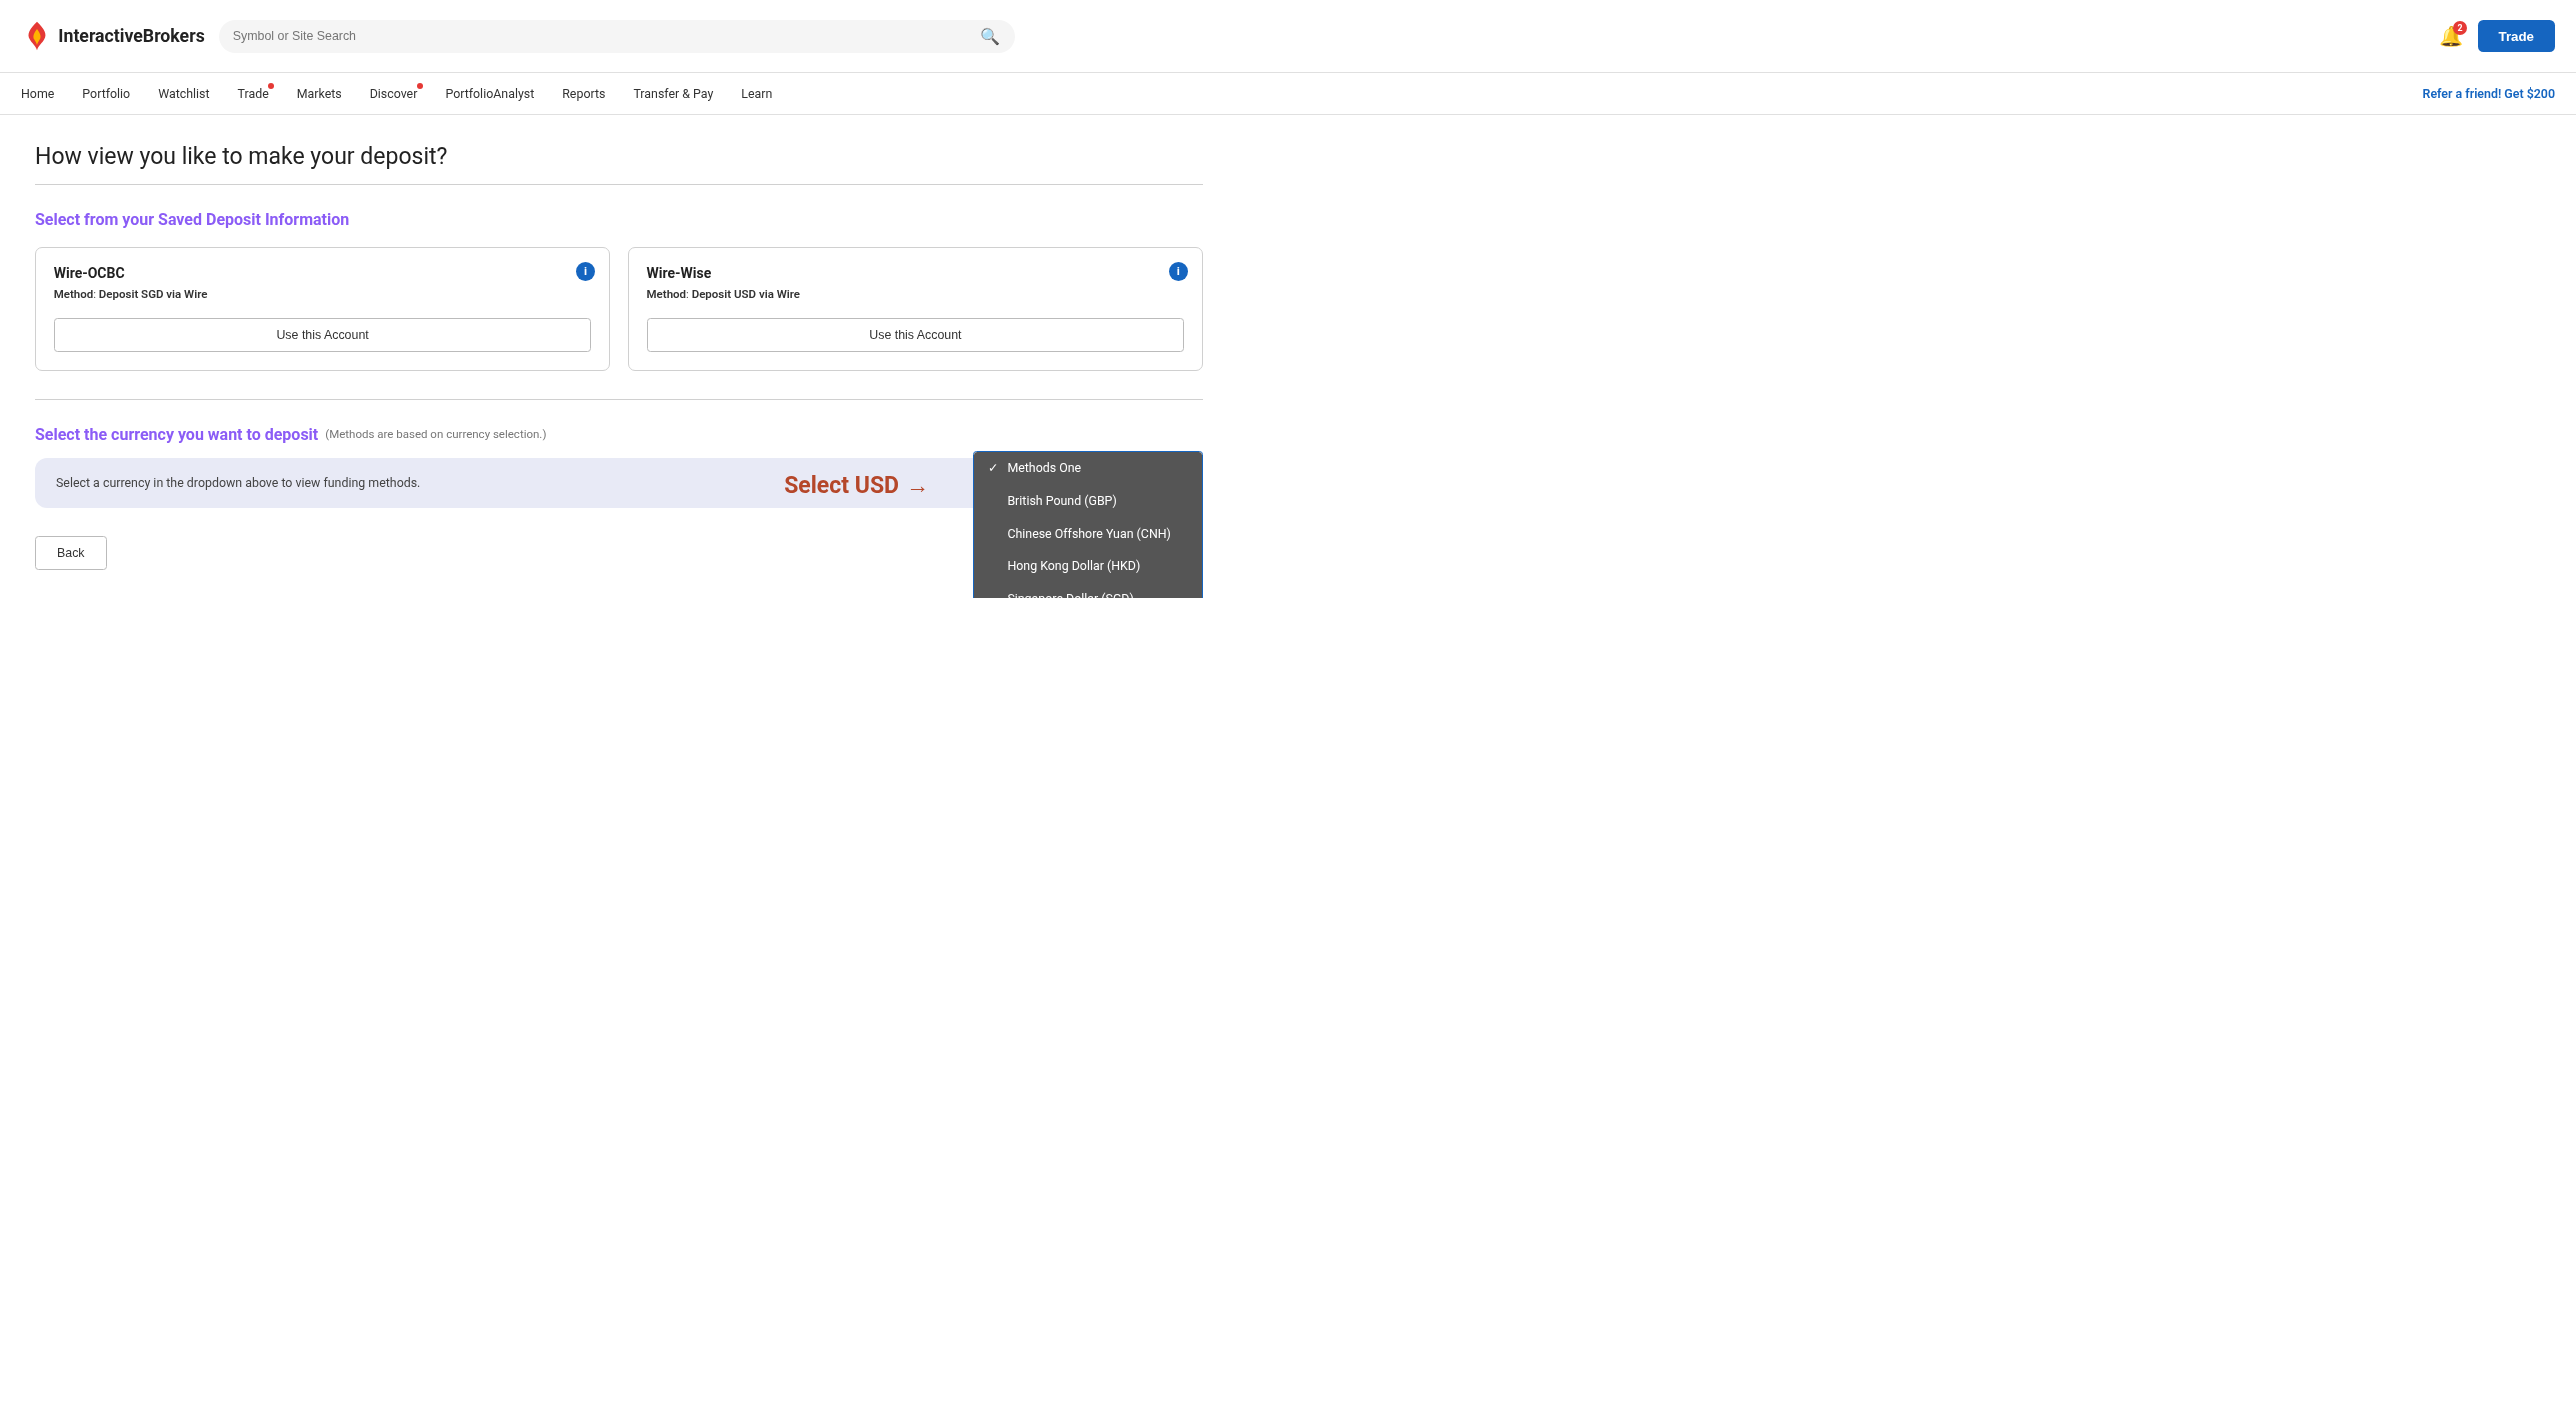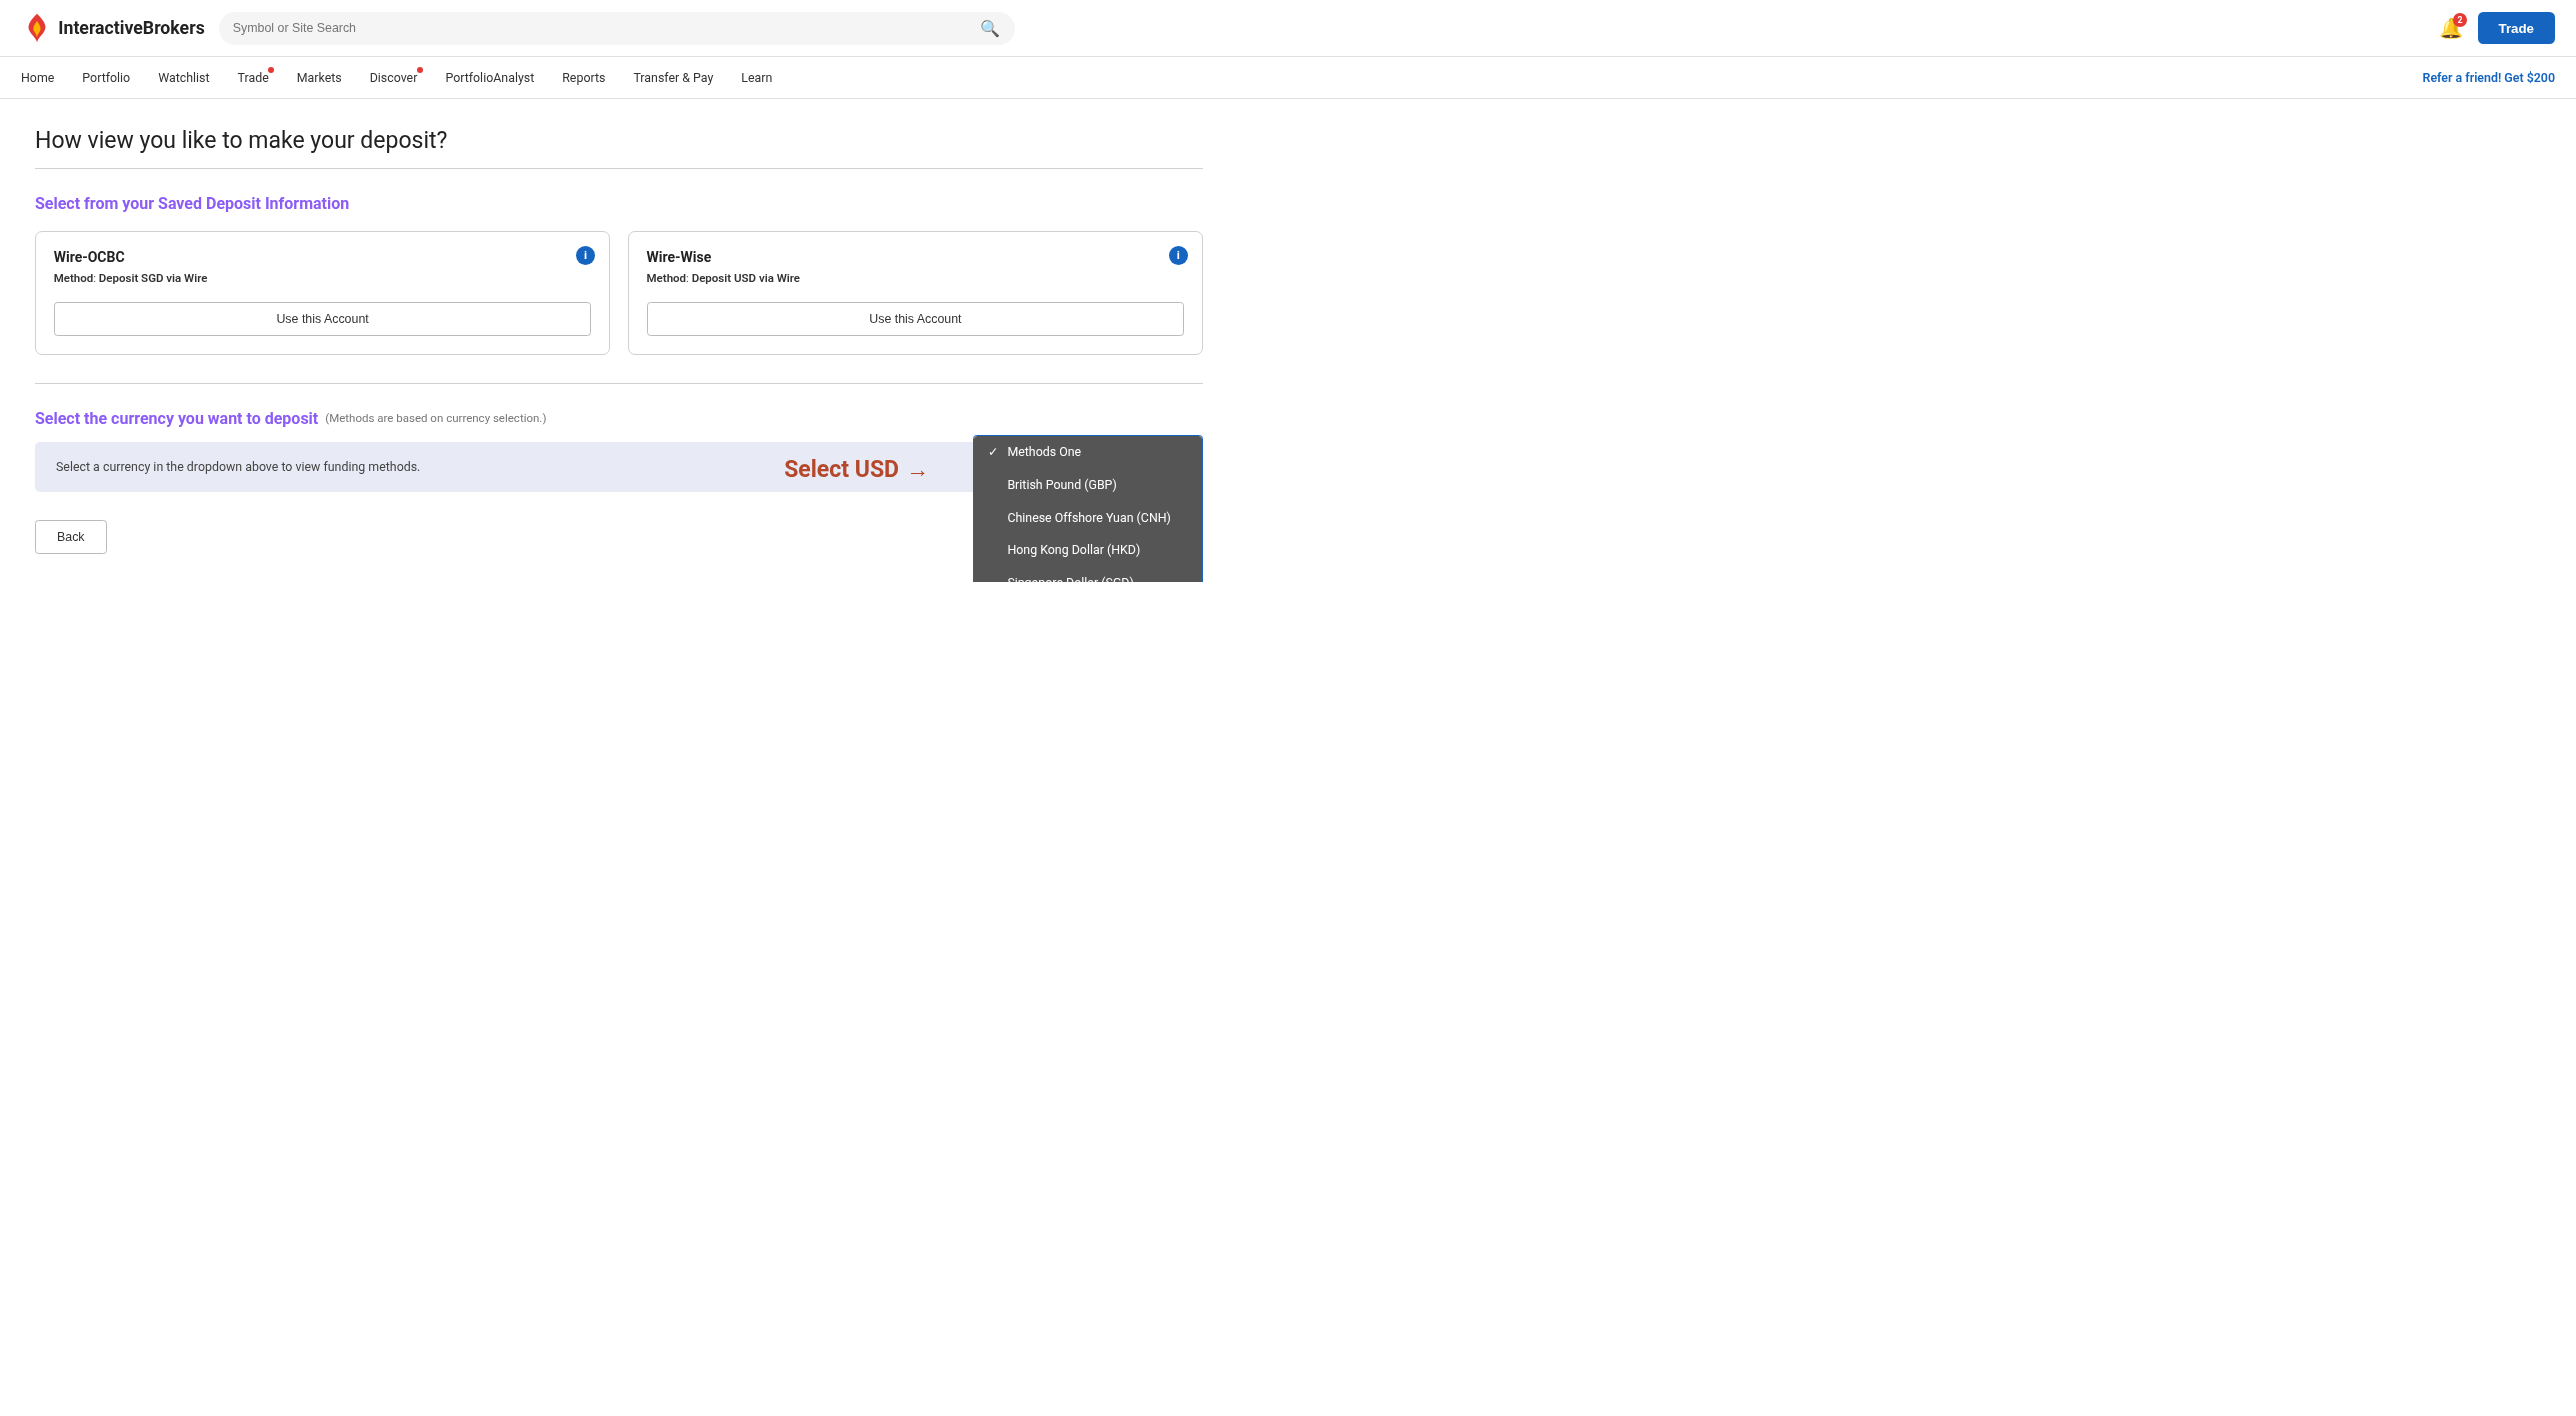--- a/index.html
+++ b/index.html
@@ -1,19 +1,19 @@
 <!DOCTYPE html>
 <html style="font-size:14px"><head>
   <meta charset="utf-8">
   <style>
     * { box-sizing: border-box; margin: 0; padding: 0; }
     body { font-family: -apple-system, BlinkMacSystemFont, 'Segoe UI', Roboto, Arial, sans-serif; background: #fff; color: #333; font-size: 12.4px; }
 
     
-    .header { display: flex; align-items: center; padding: 0 21px; height: 57px; border-bottom: 0.9px solid #e0e0e0; background: #fff; gap: 14px; }
+    .header { display: flex; align-items: center; padding: 0 21px; height: 73px; border-bottom: 0.9px solid #e0e0e0; background: #fff; gap: 14px; }
     .logo-area { display: flex; align-items: center; gap: 5.3px; min-width: 177px; }
     .logo-flame { width: 32px; height: 32px; }
     .logo-text { font-size: 17.7px; font-weight: 400; color: #222; }
     .logo-text span { font-weight: 700; }
     .search-bar { flex: 1; display: flex; align-items: center; background: #f5f5f5; border-radius: 21px; padding: 7px 14px; gap: 7px; max-width: 796px; }
     .search-bar input { border: none; background: transparent; outline: none; font-size: 12.4px; color: #666; width: 100%; }
     .search-icon { color: #666; font-size: 16px; }
     .header-actions { display: flex; align-items: center; gap: 14px; margin-left: auto; }
     .notification-bell { position: relative; font-size: 19.4px; cursor: pointer; }
     .notification-badge { position: absolute; top: -3.5px; right: -3.5px; background: #e53935; color: #fff; border-radius: 50%; width: 14px; height: 14px; font-size: 8.8px; display: flex; align-items: center; justify-content: center; font-weight: 700; }
@@ -44,21 +44,21 @@
     
     .currency-section { margin-bottom: 28px; position: relative; }
     .currency-dropdown-wrapper { position: absolute; right: 0; top: -7px; z-index: 100; }
     .currency-select-box { border: 1.8px solid #1565c0; border-radius: 3.5px; background: #fff; min-width: 230px; }
     .currency-option { padding: 8.8px 14px; font-size: 12.4px; color: #fff; background: #555; cursor: pointer; display: flex; align-items: center; gap: 7px; }
     .currency-option:first-child { border-radius: 3.5px 3.5px 0 0; }
     .currency-option.selected { background: #555; }
     .currency-option.active { background: #9c27b0; color: #fff; border-radius: 0 0 3.5px 3.5px; }
     .currency-option .checkmark { width: 12.4px; display: inline-block; }
 
-    .info-box { background: #e8eaf6; border-radius: 5px; padding: 17.7px 21px; flex: 1; font-size: 12.4px; color: #444; }
+    .info-box { background: #e8eaf6; border-radius: 12px; padding: 17.7px 21px; flex: 1; font-size: 12.4px; color: #444; }
 
     
     .back-btn { border: 0.9px solid #bbb; background: #fff; color: #333; padding: 8.8px 21px; font-size: 12.4px; border-radius: 3.5px; cursor: pointer; }
   </style>
 </head>
 <body>
 
 <div class="header">
   <div class="logo-area">
     <svg class="logo-flame" viewBox="0 0 36 36" xmlns="http://www.w3.org/2000/svg">

